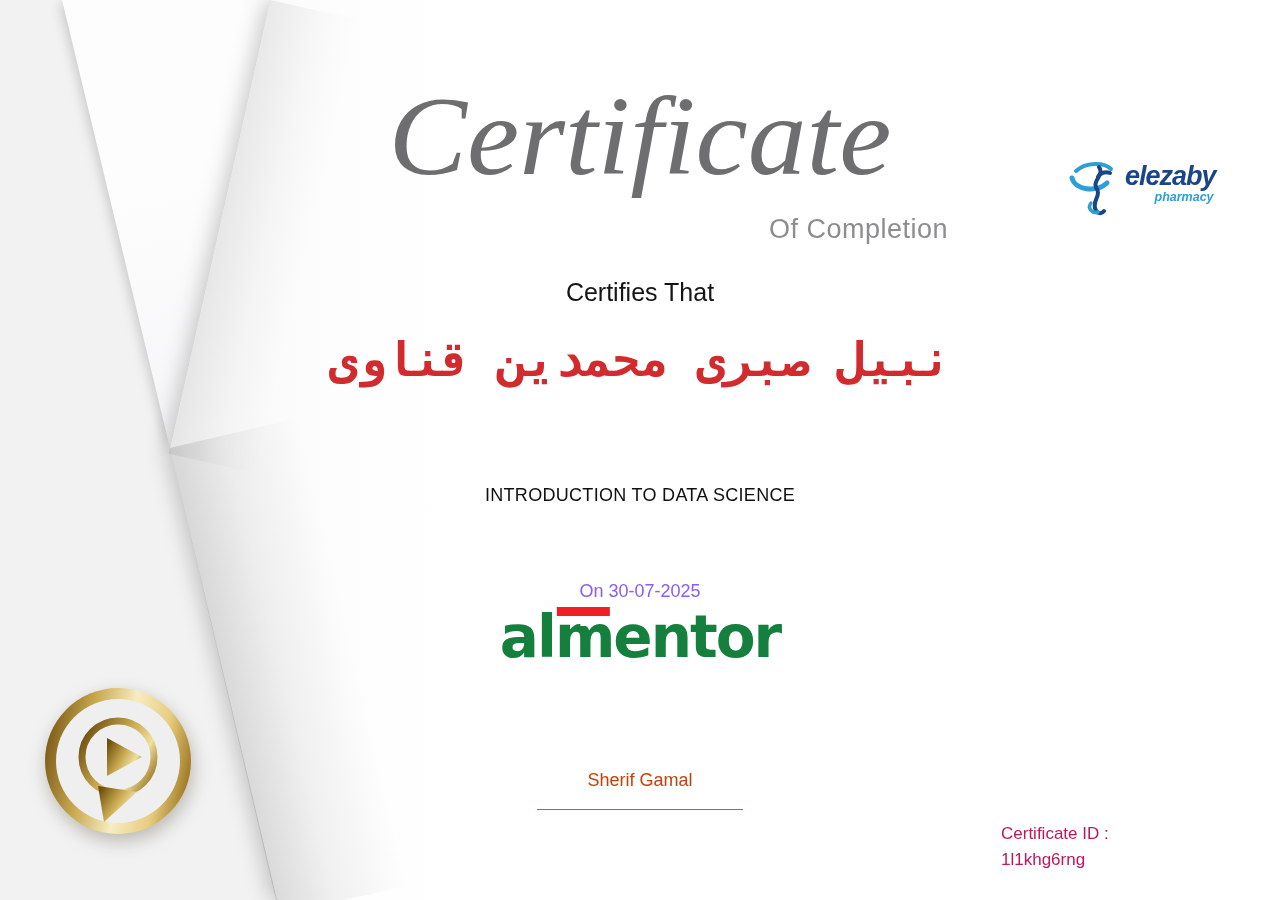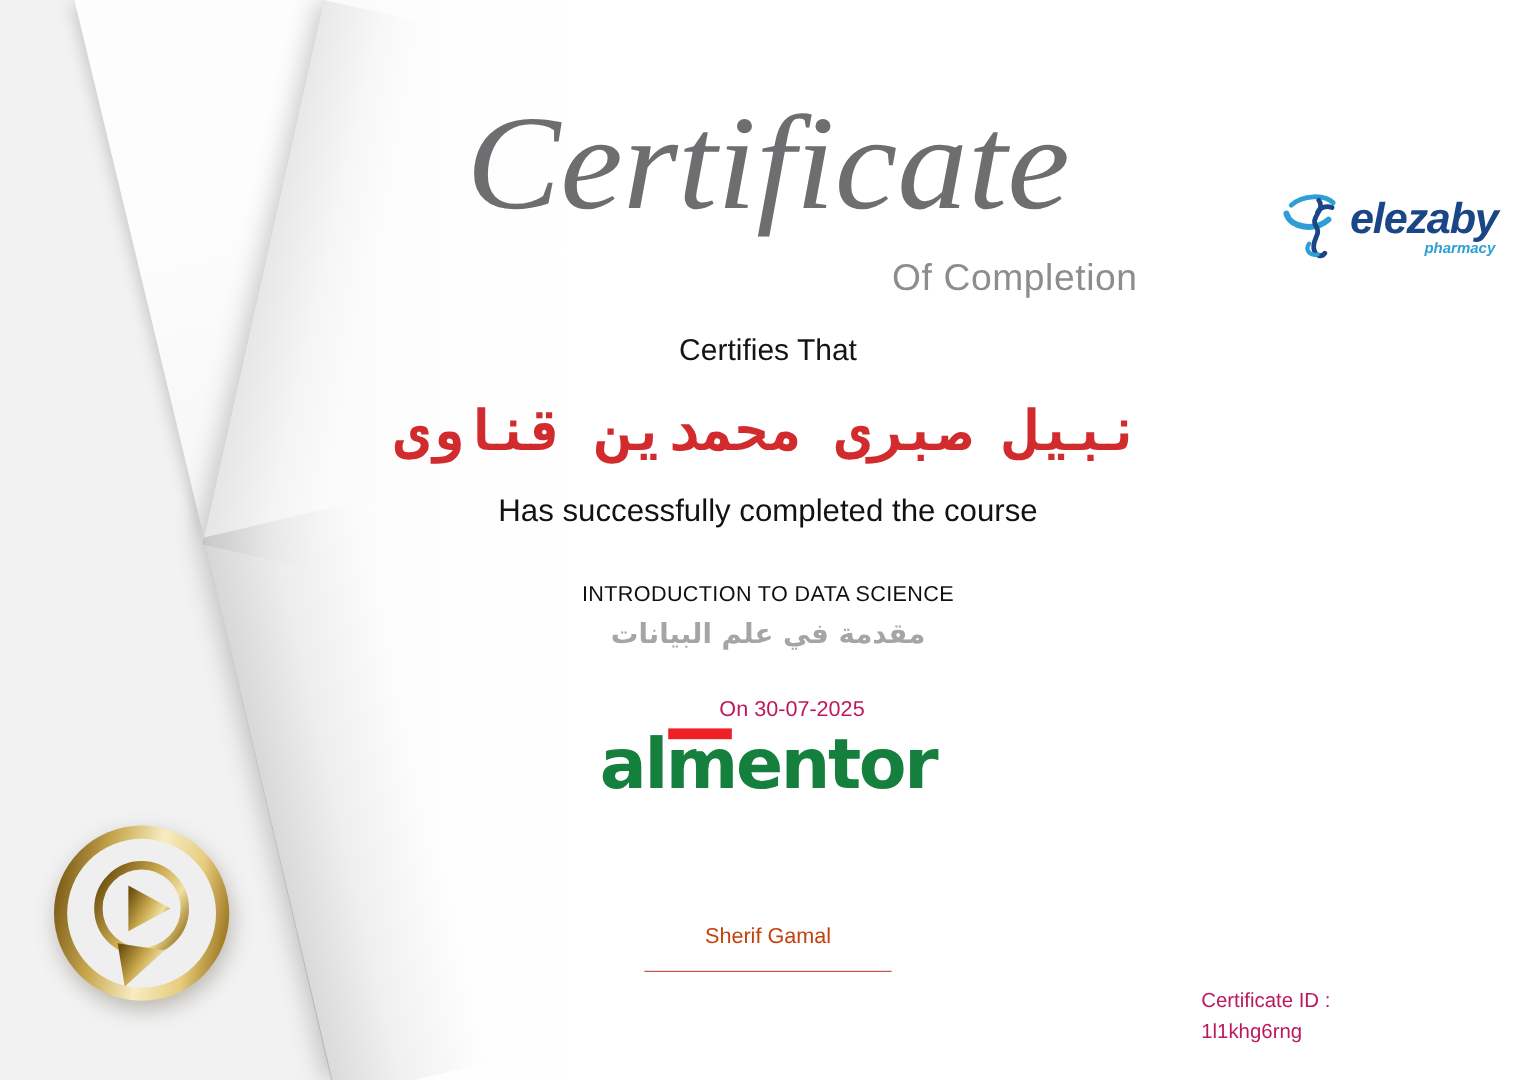--- a/index.html
+++ b/index.html
@@ -34,36 +34,36 @@
   
   .center{position:absolute;left:50%;transform:translateX(-50%);white-space:nowrap;}
   .title-script{
     top:58px;
     font-family:"Liberation Serif",serif;font-style:italic;font-weight:400;
     font-size:112px;color:#6e6e70;line-height:1.4;
     transform:translateX(-50%) scaleX(1.05);
   }
   .of-completion{
     position:absolute;right:332px;top:214px;white-space:nowrap;
-    font-size:31px;color:#8d8d8f;letter-spacing:0.5px;
+    font-size:27px;color:#8d8d8f;letter-spacing:0.5px;
   }
   .certifies{top:278px;font-size:25px;color:#151515;}
   .recipient{
     top:332px;direction:rtl;
     font-family:Liberation Mono, monospace;font-weight:700;
     font-size:47px;color:#d22b2e;
   }
   .completed{top:410px;font-size:26px;color:#121212;}
   .course-en{top:485px;font-size:18px;font-weight:400;color:#101010;letter-spacing:0.3px;}
   .course-ar{
     top:516px;direction:rtl;
     font-family:"DejaVu Sans",sans-serif;font-weight:700;
     font-size:23px;color:#a5a5a7;
   }
-  .date-line{top:581px;font-size:18px;color:#be185d;margin-left:20px;}
+  .date-line{top:581px;font-size:18px;color:#8b5cf6;}
   
   .almentor{
     top:604px;
     font-family:"DejaVu Sans",sans-serif;font-weight:700;
     font-size:58px;letter-spacing:-2px;color:#15803d;line-height:1.15;
   }
   .almentor .m-part{position:relative;display:inline-block;}
   .almentor .m-part::before{
     content:"";position:absolute;left:2px;right:3px;top:3px;height:9px;background:#ee1f25;
   }
@@ -74,21 +74,21 @@
   
   .sig-name{top:770px;font-size:18px;color:#c2410c;}
   .sig-line{top:809px;width:206px;height:0;border-top:1px solid #c9514e;}
   
   .cert-id{position:absolute;left:1001px;top:821px;font-size:17px;line-height:25.5px;color:#be185d;}
   
   .elezaby{position:absolute;left:1066px;top:158px;display:flex;align-items:flex-start;gap:5px;}
   .elezaby .txt{display:flex;flex-direction:column;align-items:flex-end;margin-top:4px;}
   .elezaby .name{
     font-family:"Liberation Sans",sans-serif;font-style:italic;font-weight:700;
-    font-size:36px;letter-spacing:-1px;color:#1a4586;line-height:1.1;
+    font-size:27px;letter-spacing:-1px;color:#1a4586;line-height:1.1;
   }
   .elezaby .tagline{
     font-family:"Liberation Sans",sans-serif;font-style:italic;font-weight:700;
     font-size:12.5px;color:#2d9fd6;margin-top:-2px;margin-right:2px;
   }
   
   .badge{position:absolute;left:40px;top:683px;width:157px;height:157px;
          filter:drop-shadow(2px 7px 9px rgba(60,50,20,0.30));}
 </style>
 </head>
@@ -119,23 +119,21 @@
       <div class="name">elezaby</div>
       <div class="tagline">pharmacy</div>
     </div>
   </div>
 
   <div class="center title-script">Certificate</div>
   <div class="of-completion">Of Completion</div>
 
   <div class="center certifies">Certifies That</div>
   <div class="center recipient" dir="rtl">نبيل صبرى محمدين قناوى</div>
-  <div class="center completed">Has successfully completed the course</div>
   <div class="center course-en">INTRODUCTION TO DATA SCIENCE</div>
-  <div class="center course-ar" dir="rtl">مقدمة في علم البيانات</div>
   <div class="center date-line">On 30-07-2025</div>
 
   <div class="center almentor"><span>al</span><span class="m-part">m</span><span>entor</span></div>
 
   <div class="center sig-name">Sherif Gamal</div>
   <div class="center sig-line"></div>
 
   <div class="cert-id">
     <div>Certificate ID :</div>
     <div>1l1khg6rng</div>

